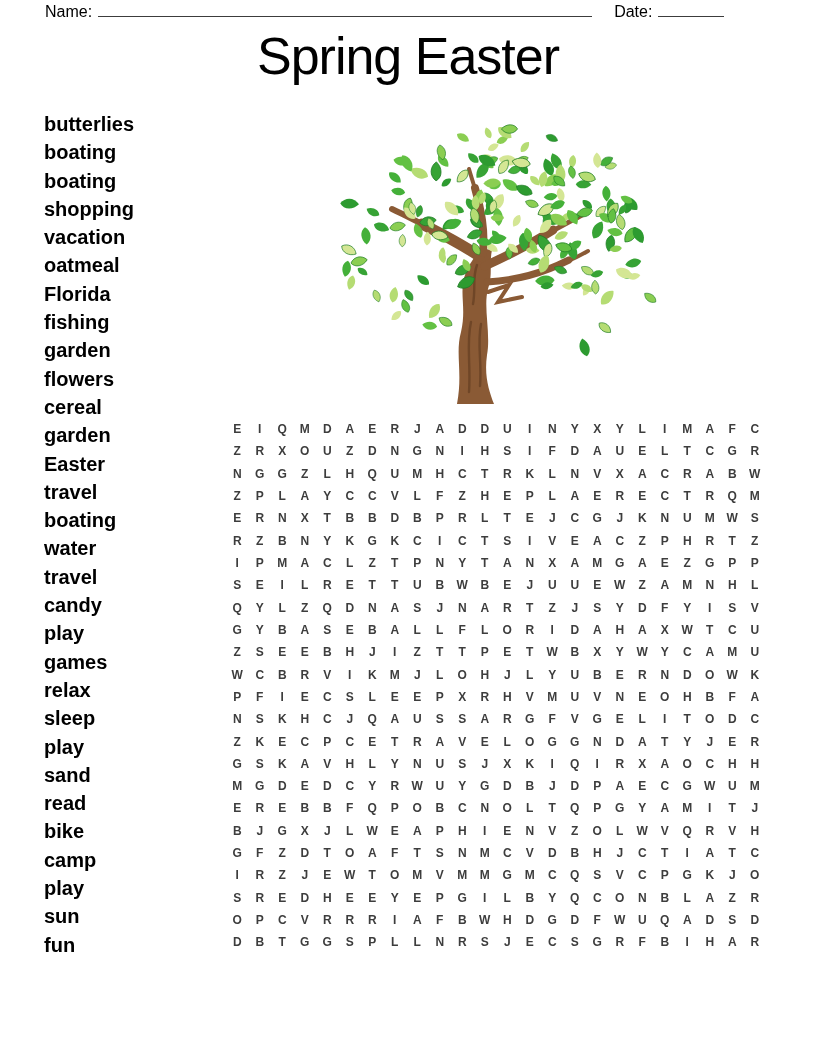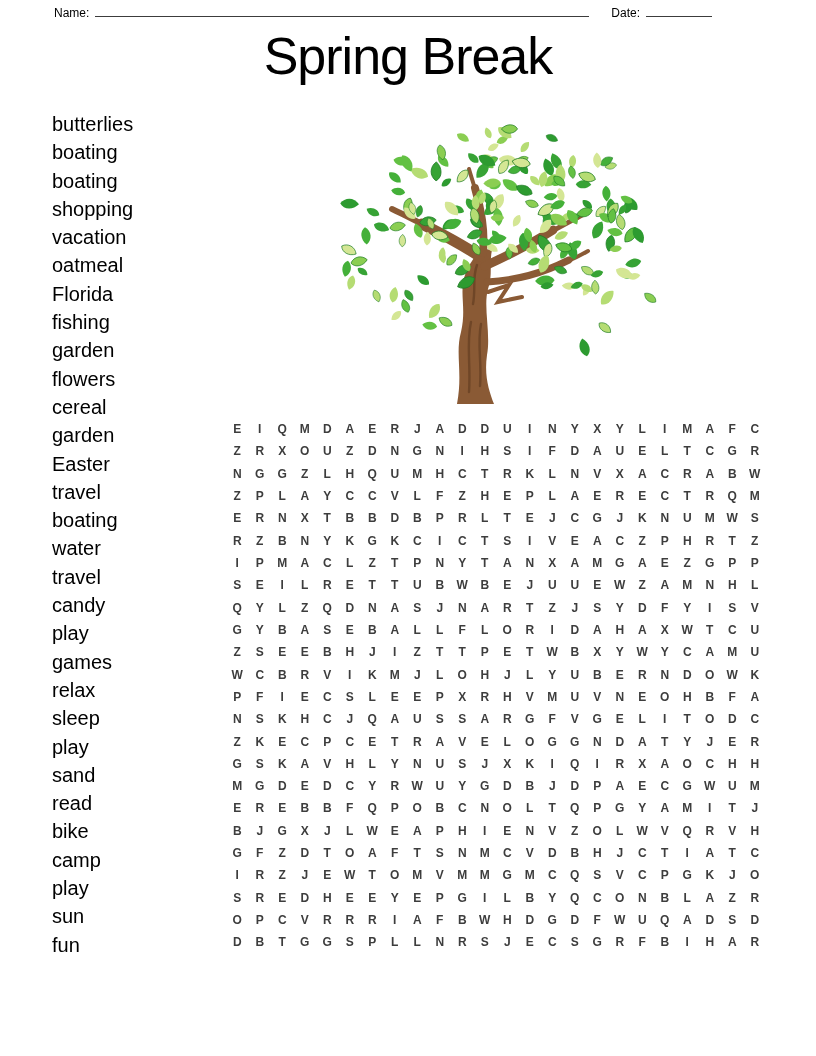--- a/index.html
+++ b/index.html
@@ -1,55 +1,55 @@
 <!DOCTYPE html>
 <html><head>
 <meta charset="utf-8">
 <style>
   html,body{margin:0;padding:0;background:#fff;}
   body{position:relative;width:816px;height:1056px;overflow:hidden;
        font-family:"Liberation Sans",sans-serif;color:#000;}
 
   
-  .hdr{position:absolute;top:1px;left:54px;width:726px;height:22px;
-       font-size:12px;white-space:nowrap;}
+  .hdr{position:absolute;top:1px;left:45px;width:726px;height:22px;
+       font-size:16px;white-space:nowrap;}
   .hdr .lbl{display:inline-block;vertical-align:baseline;}
   .fill-line{display:inline-block;border-bottom:1.6px solid #3c3c3c;
              height:15px;margin-left:6px;vertical-align:baseline;}
   .name-line{width:494px;}
   .date-line{width:66px;}
   .date-lbl{margin-left:22px;}
 
   
   .title{position:absolute;top:26px;left:0;width:816px;text-align:center;
          font-size:52px;font-weight:400;letter-spacing:-1px;}
 
   
-  .words{position:absolute;left:52px;top:110px;}
+  .words{position:absolute;left:44px;top:110px;font-weight:bold;}
   .word{font-size:20px;line-height:28.3px;}
 
   
   .tree{position:absolute;left:330px;top:92px;width:336px;height:316px;}
 
   
   .grid{position:absolute;left:226px;top:418px;
         display:grid;grid-template-columns:repeat(24,22.5px);
         grid-auto-rows:22.32px;}
   .cell{display:flex;align-items:center;justify-content:center;
         font-size:12px;font-weight:700;color:#3d3d3d;
         font-family:"Liberation Sans",sans-serif;}
 </style>
 </head>
 <body>
 
 <div class="hdr">
   <span class="lbl">Name:</span><span class="fill-line name-line"></span><span class="lbl date-lbl">Date:</span><span class="fill-line date-line"></span>
 </div>
 
-<div class="title">Spring Break</div>
+<div class="title">Spring Easter</div>
 
 <div class="words">
     <div class="word">butterlies</div>
     <div class="word">boating</div>
     <div class="word">boating</div>
     <div class="word">shopping</div>
     <div class="word">vacation</div>
     <div class="word">oatmeal</div>
     <div class="word">Florida</div>
     <div class="word">fishing</div>

